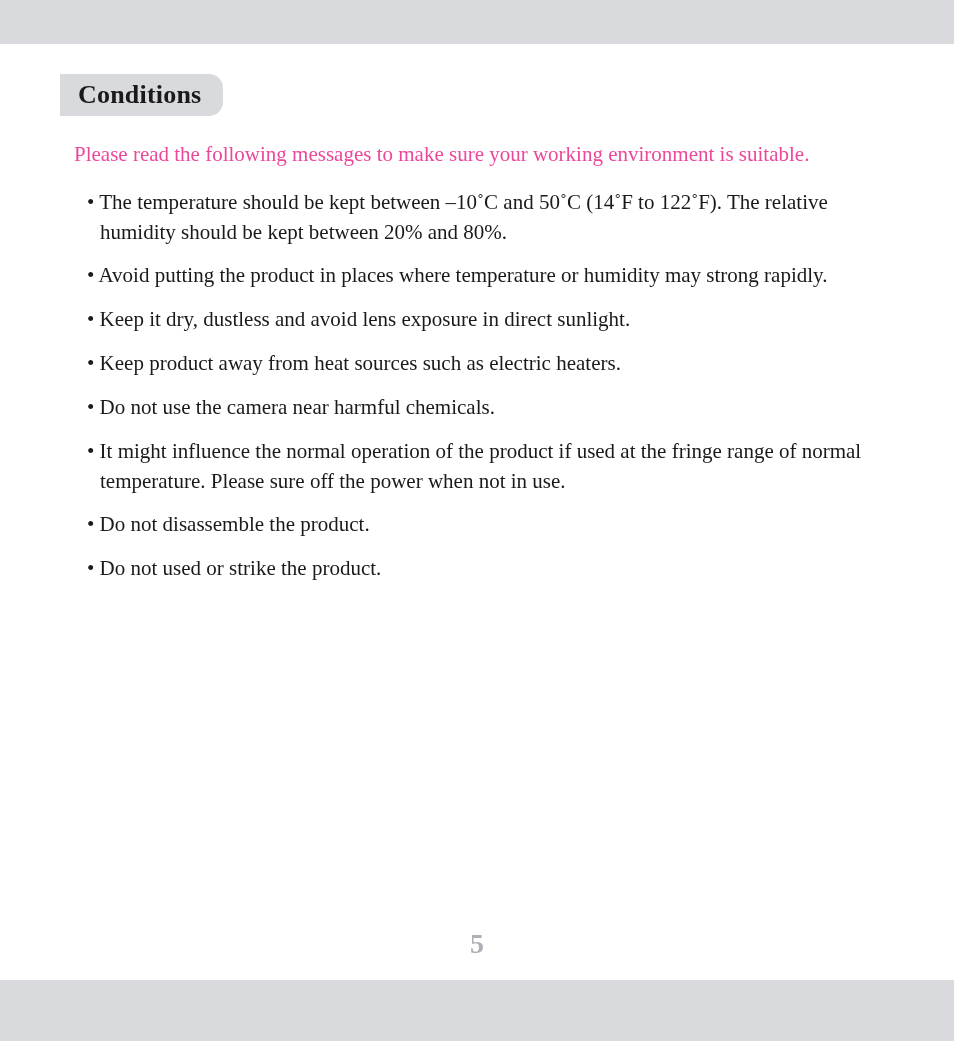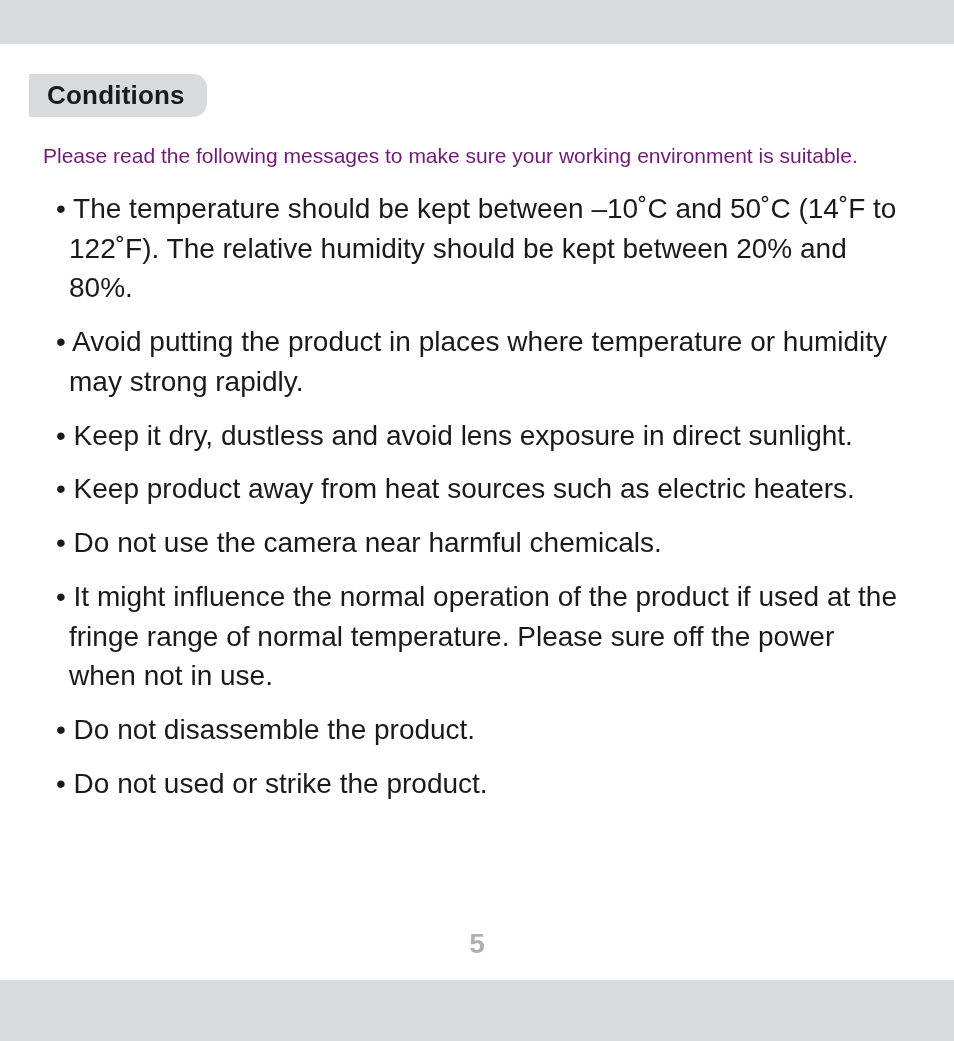--- a/index.html
+++ b/index.html
@@ -16,48 +16,49 @@
     }
     .top-bar {
       height: 44px;
       background: #d8dade;
       width: 100%;
     }
     .page {
       background: #ffffff;
       width: 100%;
       height: 936px;
-      padding: 30px 40px 0 29px;
+      padding: 30px 40px 0 60px;
       position: relative;
+      font-family: Liberation Serif, serif;
     }
     .heading-pill {
       display: inline-block;
       background: #d8dade;
       border-radius: 0 14px 14px 0;
       padding: 6px 22px 6px 18px;
       margin-bottom: 24px;
     }
     .heading-text {
       font-size: 26px;
       font-weight: 700;
       color: #1a1a1a;
       letter-spacing: 0.2px;
     }
     .intro {
       font-size: 21px;
-      color: #701a75;
+      color: #ec4899;
       line-height: 1.42;
       margin: 0 14px 18px 14px;
     }
     ul.bullets {
       list-style: none;
       margin: 0 14px;
     }
     ul.bullets li {
-      font-size: 28px;
+      font-size: 21px;
       color: #1a1a1a;
       line-height: 1.42;
       padding-left: 26px;
       text-indent: -13px;
       margin-bottom: 14px;
     }
     ul.bullets li::before {
       content: "• ";
     }
     .page-number {

